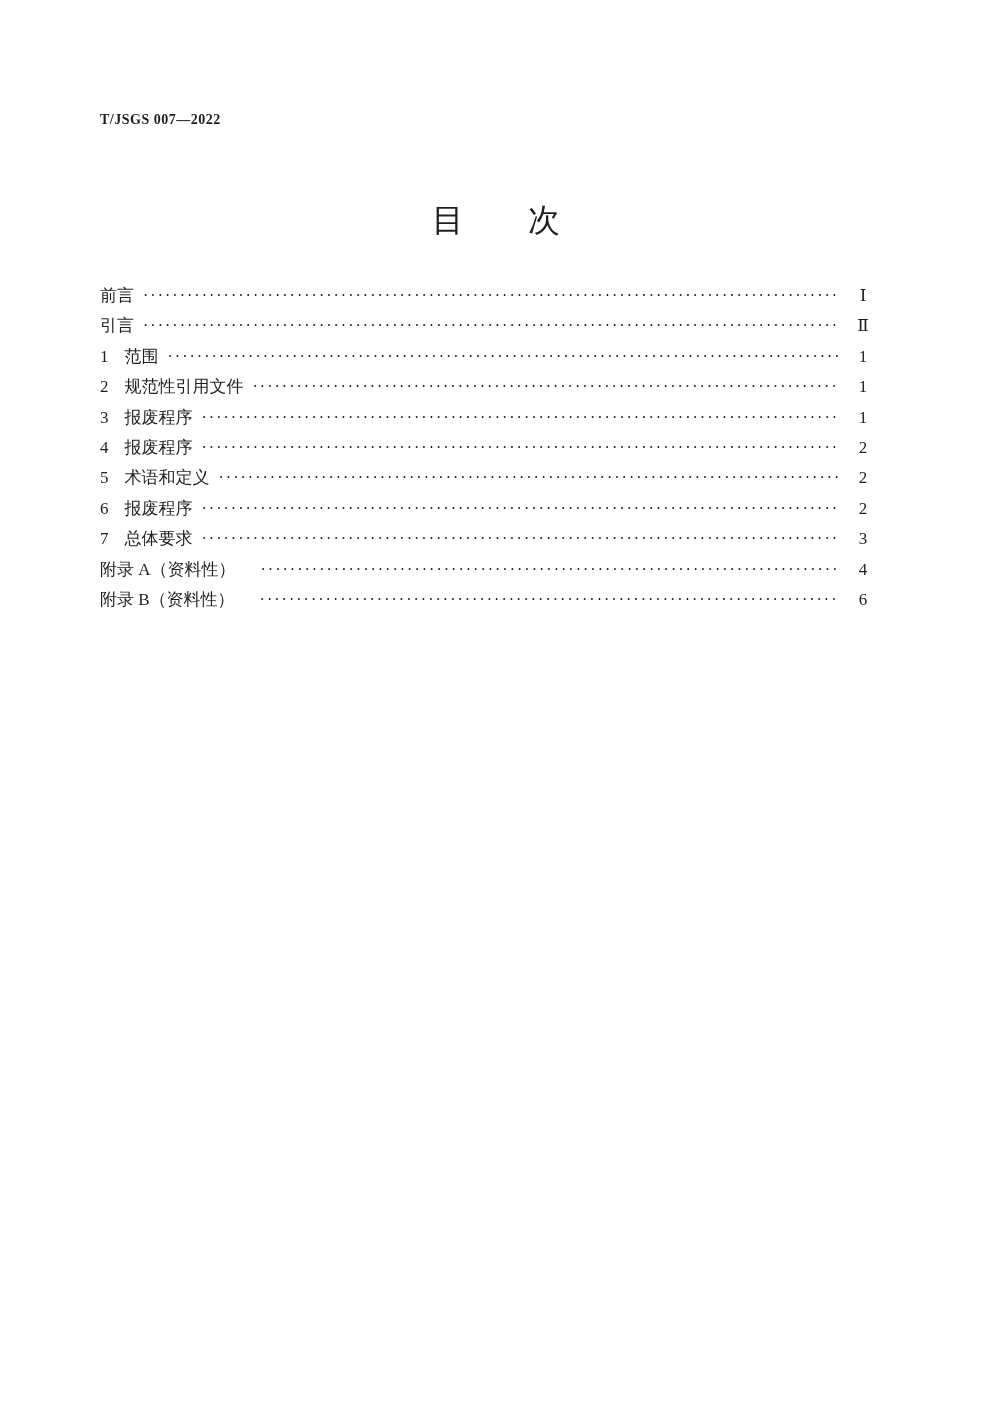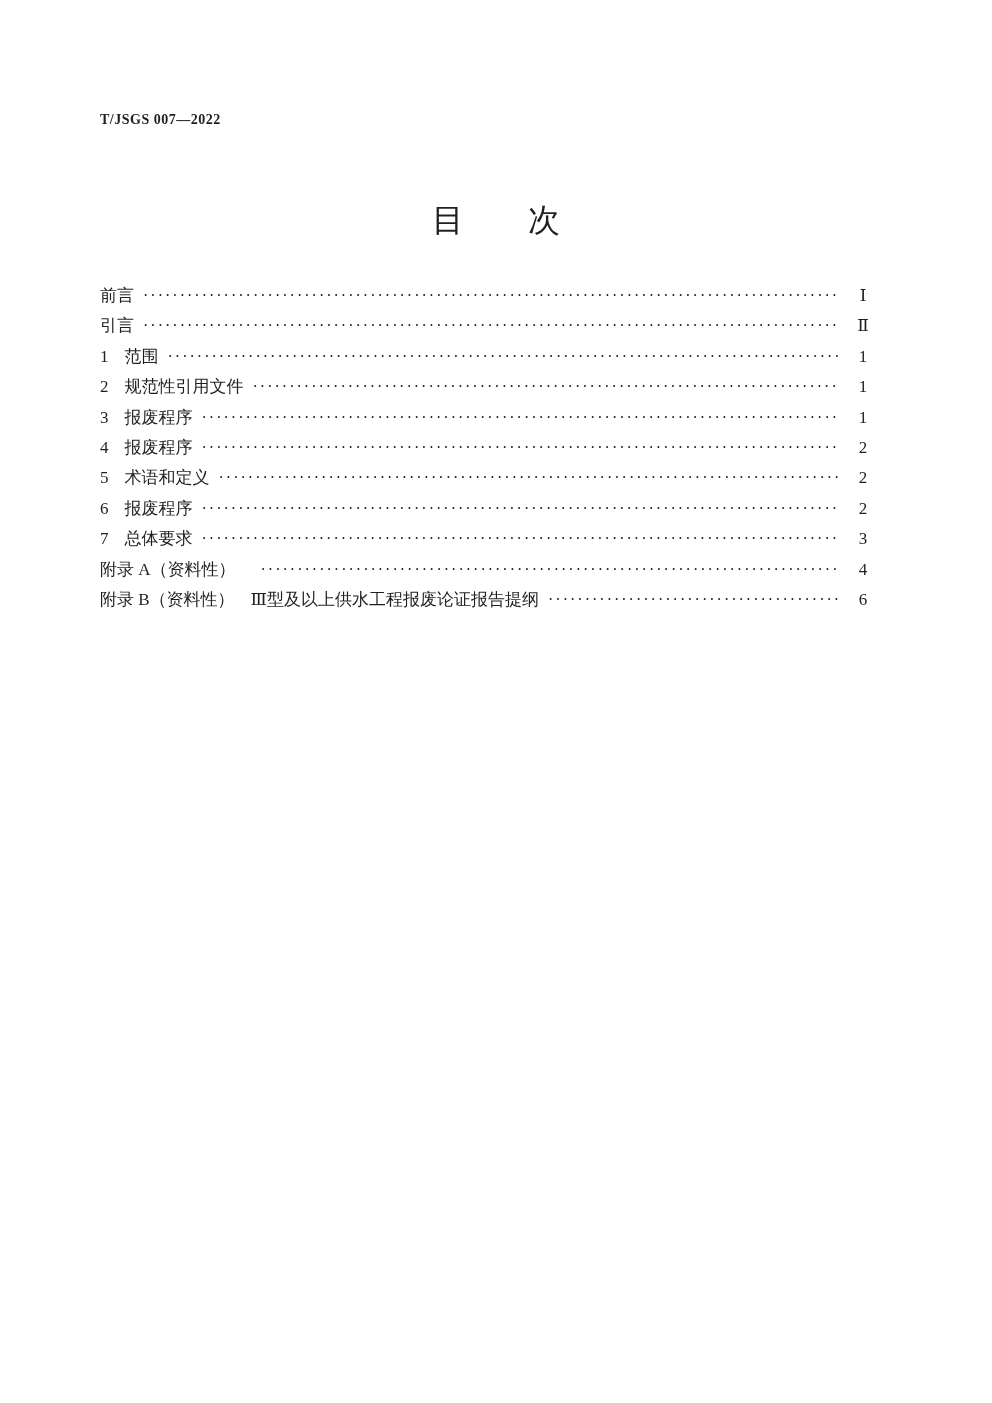--- a/index.html
+++ b/index.html
@@ -151,19 +151,18 @@
     </div>
 
     <div class="toc-row">
       <span class="toc-prefix">附录 A（资料性）</span>
       <span class="toc-leader">····························································································································································································································</span>
       <span class="toc-page">4</span>
     </div>
 
     <div class="toc-row">
       <span class="toc-prefix">附录 B（资料性）</span>
-      <span class="toc-label">Ⅲ型及以上供水工程报废论证报告提纲</span>
       <span class="toc-leader">····························································································································································································································</span>
       <span class="toc-page">6</span>
     </div>
 
   </div>
 </div>
 
 </body></html>

